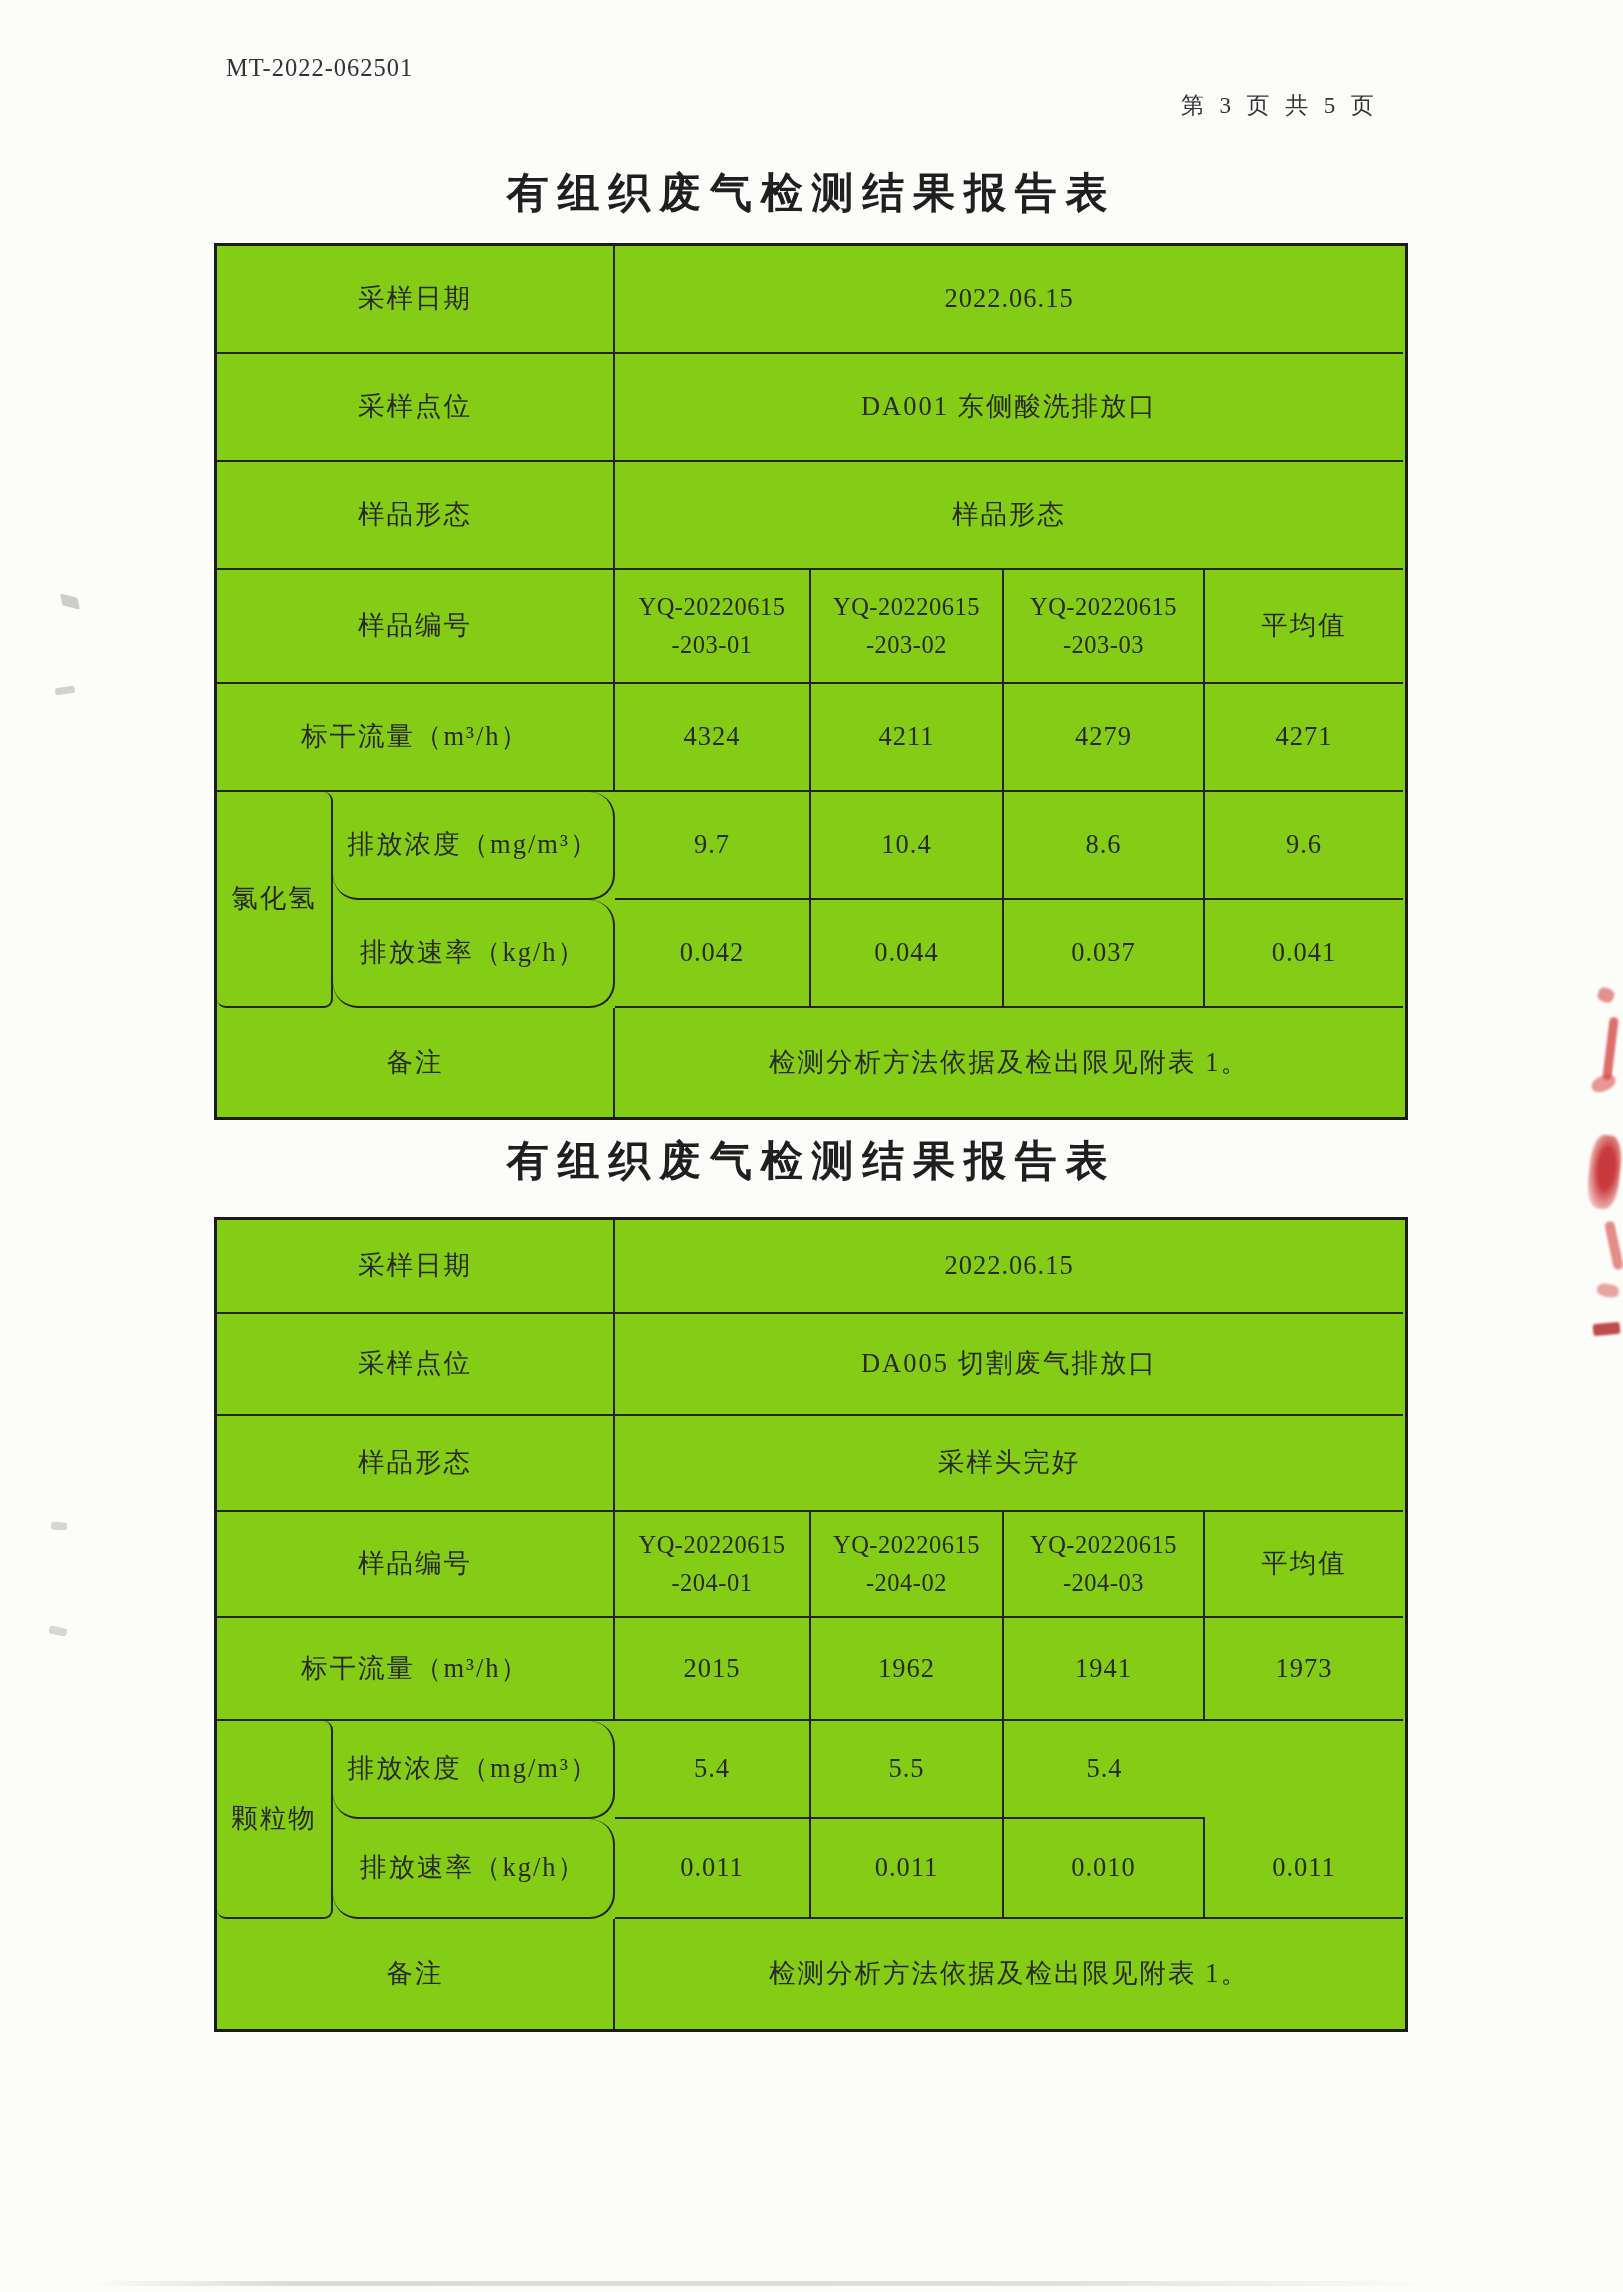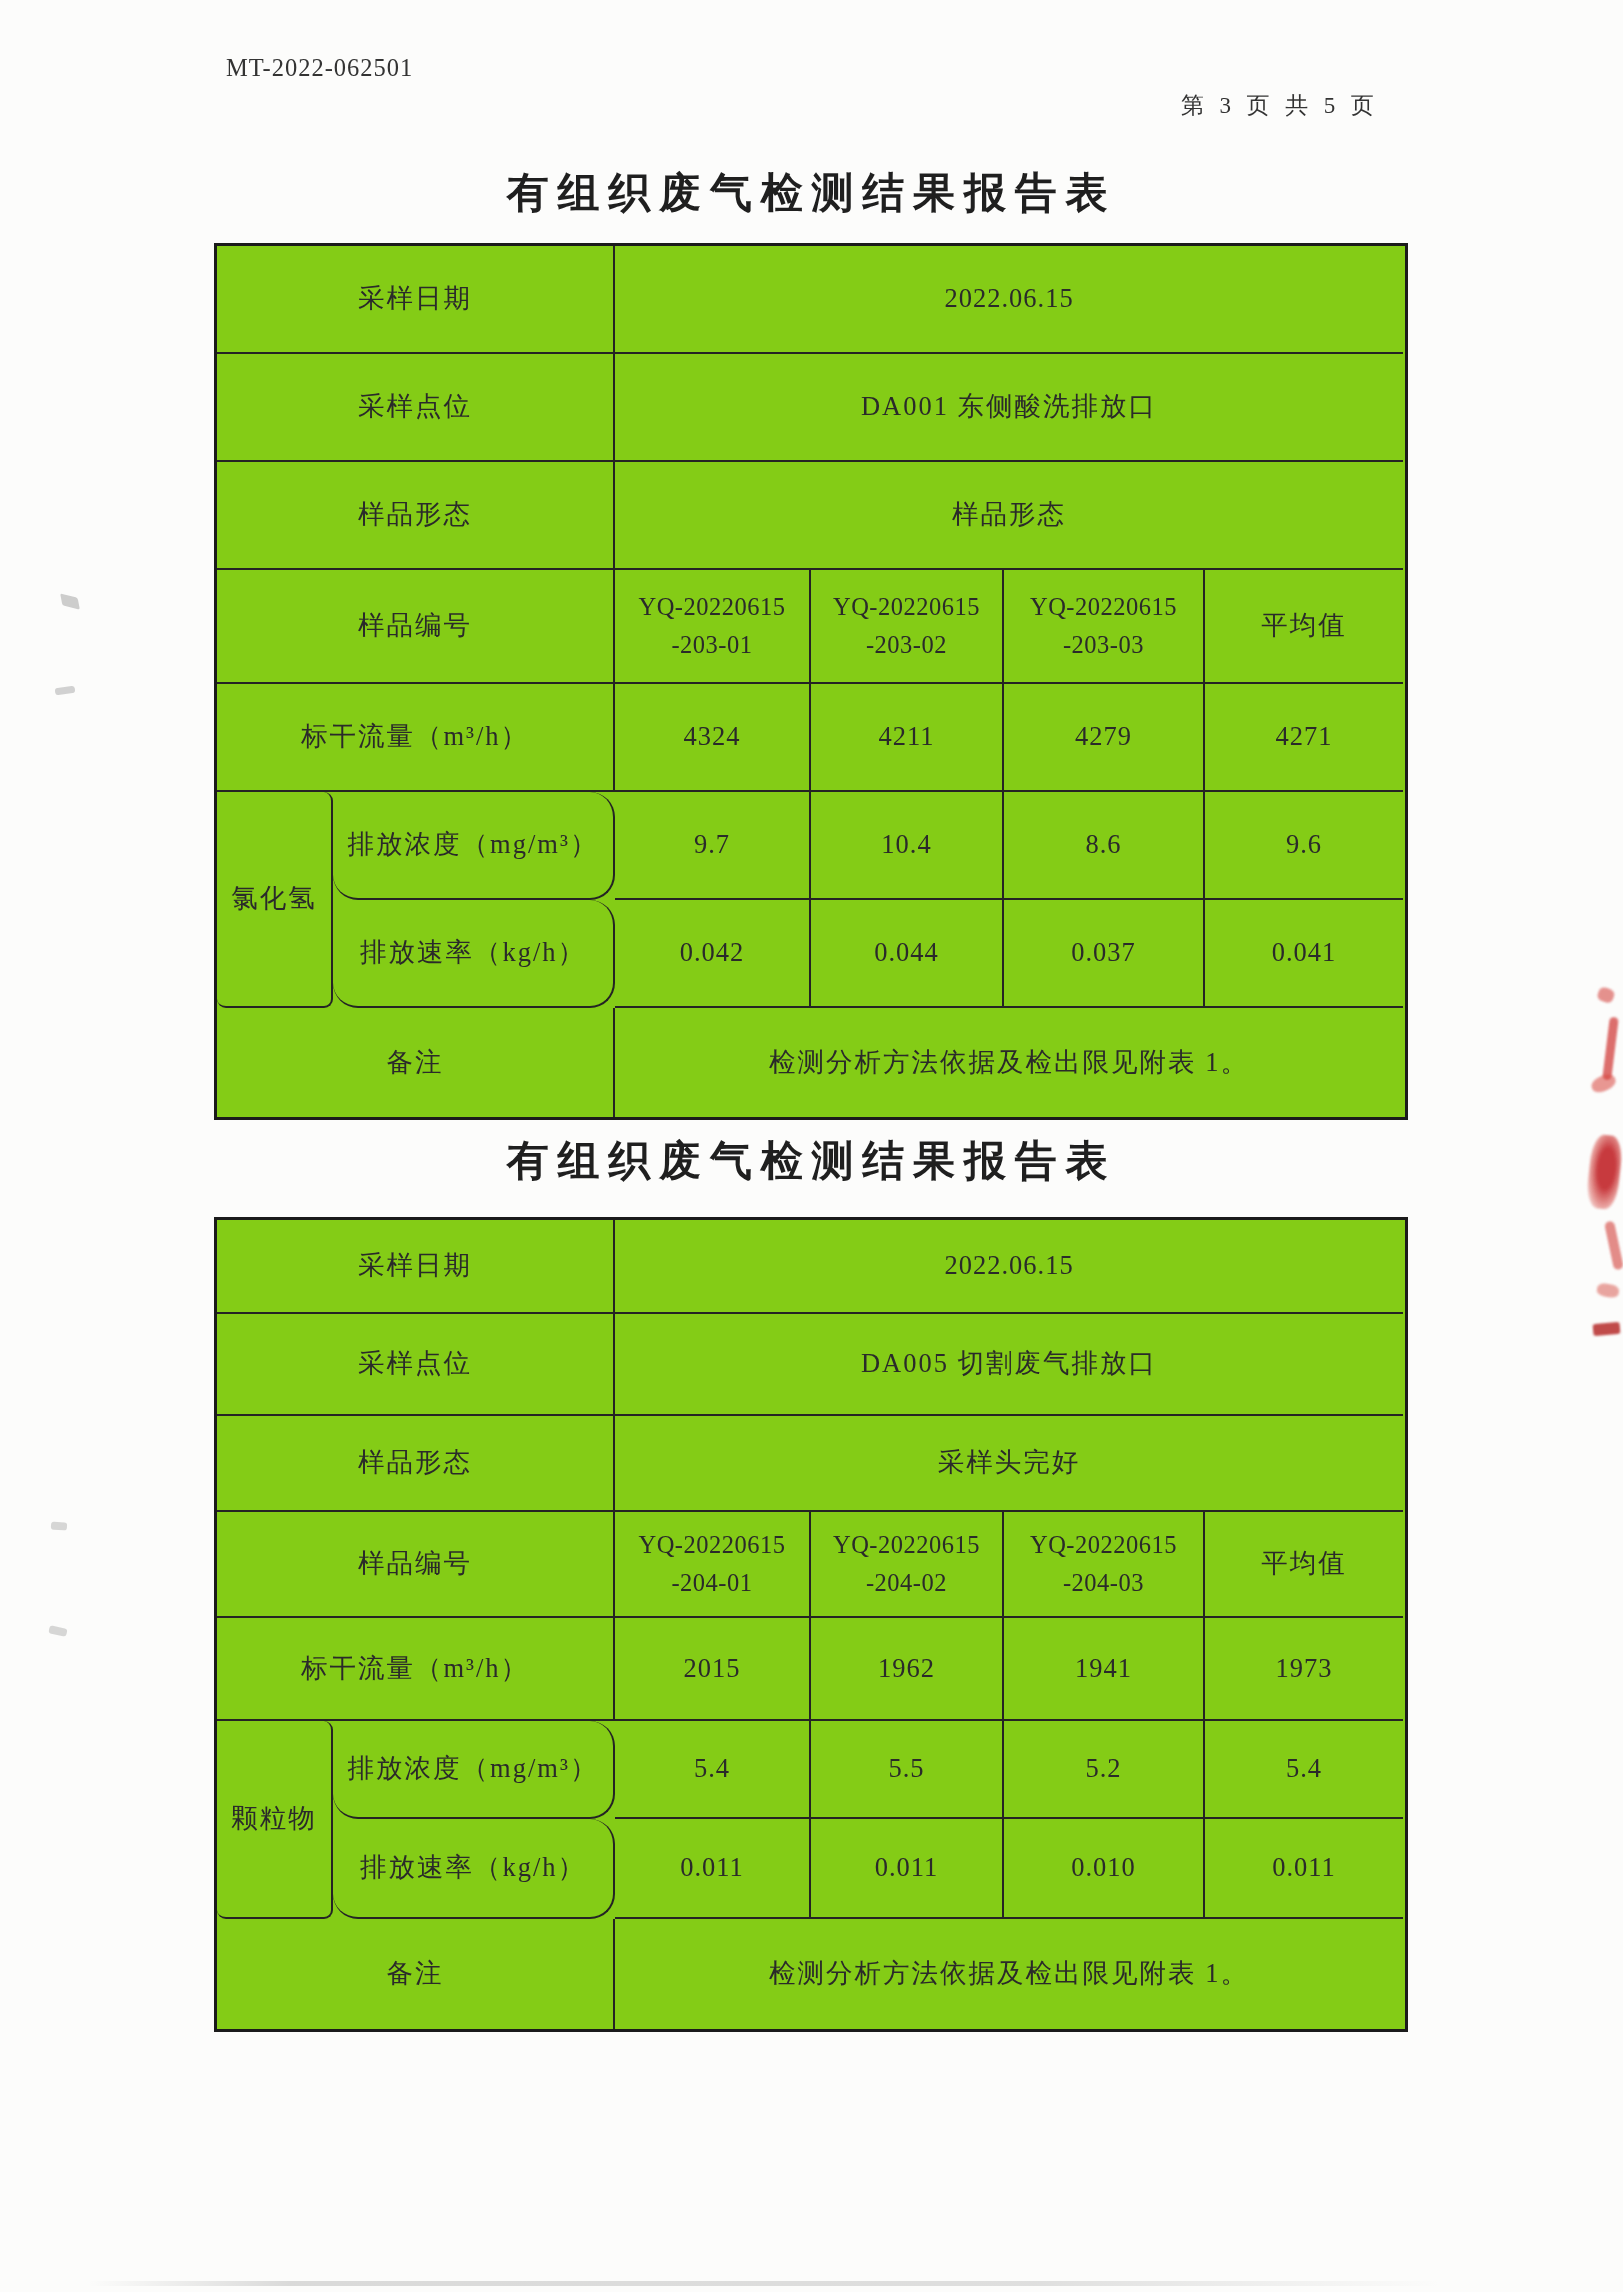--- a/index.html
+++ b/index.html
@@ -172,21 +172,20 @@
     <div class="cell c12">标干流量（m³/h）</div>
     <div class="cell num">2015</div>
     <div class="cell num">1962</div>
     <div class="cell num">1941</div>
     <div class="cell lastcol num">1973</div>
 
     <div class="cell pol-name">颗粒物</div>
     <div class="cell c2">排放浓度（mg/m³）</div>
     <div class="cell num">5.4</div>
     <div class="cell num">5.5</div>
-    <div class="cell num">5.2</div>
     <div class="cell lastcol num">5.4</div>
 
     <div class="cell c2">排放速率（kg/h）</div>
     <div class="cell num">0.011</div>
     <div class="cell num">0.011</div>
     <div class="cell num">0.010</div>
     <div class="cell lastcol num">0.011</div>
 
     <div class="cell c12 lastrow">备注</div>
     <div class="cell c36 lastcol lastrow">检测分析方法依据及检出限见附表 1。</div>

